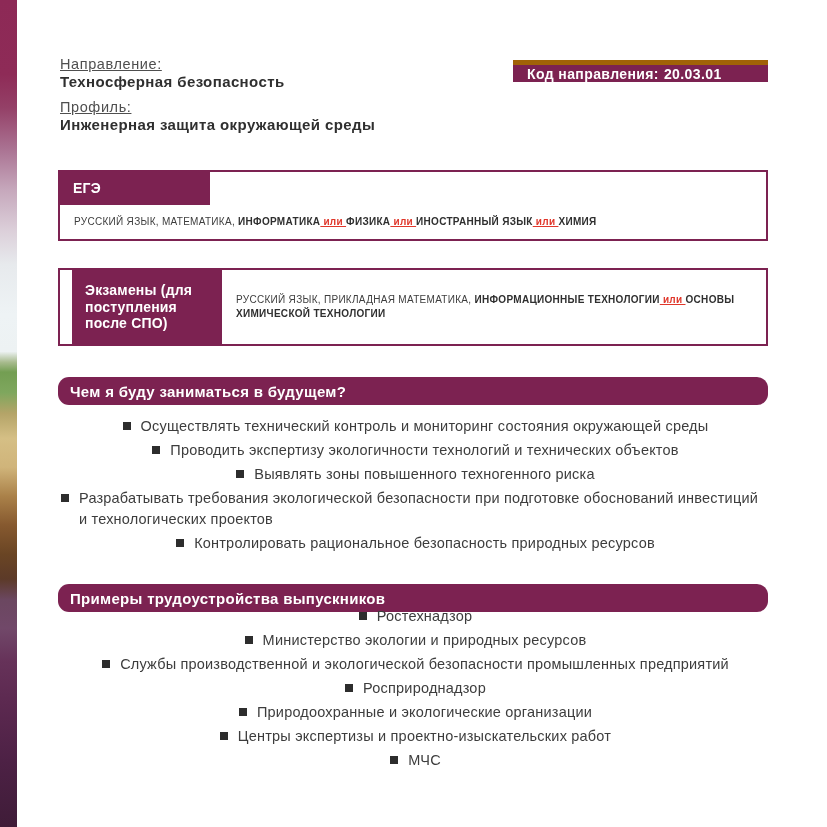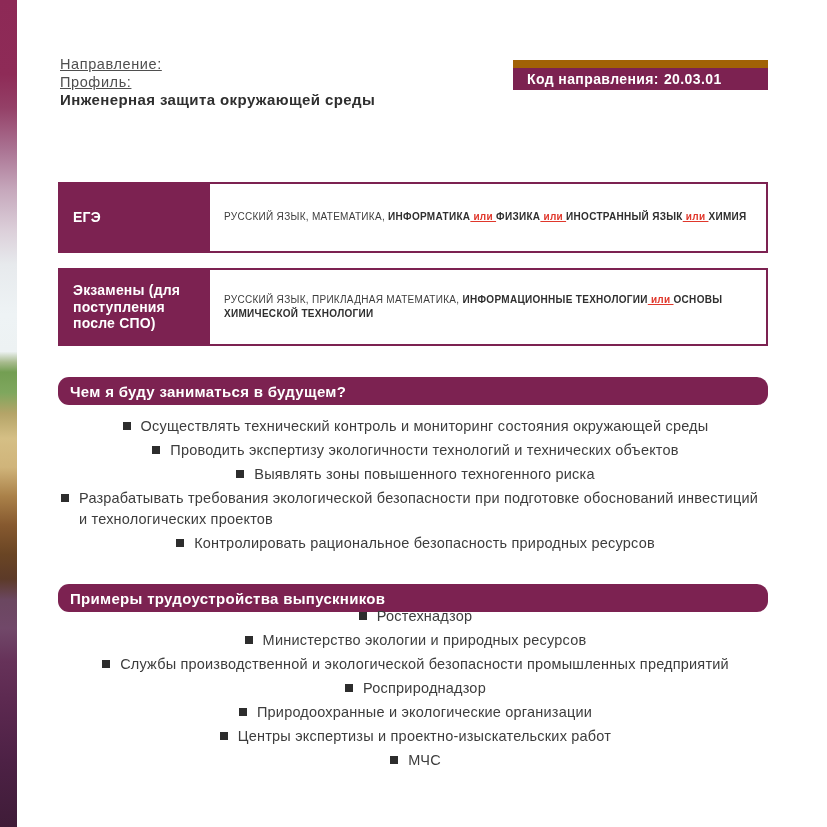--- a/index.html
+++ b/index.html
@@ -19,31 +19,31 @@
       #a8bb8e 43.8%, #739e52 45%, #7fa75e 47.5%,
       #b4a468 50%, #d5bf85 53%, #d0b47a 56.5%, #aa8149 60%,
       #86592f 63.5%, #6a4524 67%, #5c3a28 70%,
       #6b4760 72.5%, #714869 76%, #663259 80%, #5c2950 85%,
       #4d2145 92%, #3f1c38 100%);
   }
   .meta{position:absolute;left:60px;top:55px;width:430px;}
   .meta-label{font-size:14.5px;color:#4f4f4f;letter-spacing:0.6px;line-height:18px;text-decoration:underline;}
   .meta-value{font-size:15px;font-weight:bold;color:#2f2f2f;letter-spacing:0.4px;line-height:18px;margin-bottom:7px;}
   .code-badge{
-    position:absolute;left:513px;top:60px;width:255px;height:30px;
-    background:#7c2251;border-top:8px solid #a16207;box-sizing:border-box;
+    position:absolute;left:513px;top:60px;width:255px;height:22px;
+    background:#7c2251;border-top:5px solid #a16207;box-sizing:border-box;
     color:#ffffff;font-weight:bold;font-size:14px;letter-spacing:0.4px;
     display:flex;align-items:center;padding-left:14px;gap:5px;
   }
   .exam-box{
     position:absolute;left:58px;width:710px;box-sizing:border-box;
     border:2px solid #7c2251;background:#ffffff;display:flex;
   }
-  .exam-box.ege{top:182px;min-height:71px;}
-  .exam-box.spo{top:268px;min-height:78px;}
+  .exam-box.ege{top:170px;min-height:71px;flex-direction:column;}
+  .exam-box.spo{top:268px;min-height:78px;padding-left:12px;}
   .exam-label{
     width:150px;flex-shrink:0;background:#7c2251;color:#ffffff;
     font-weight:bold;font-size:14px;line-height:1.2;letter-spacing:0.2px;
     display:flex;align-items:center;padding:8px 8px 8px 13px;box-sizing:border-box;
   }
   .exam-content{
     flex:1;display:flex;align-items:center;
     padding:10px 14px;font-size:10px;line-height:1.45;
     color:#3a3a3a;letter-spacing:0.3px;text-transform:uppercase;
   }
@@ -64,20 +64,21 @@
     font-size:14.5px;line-height:21px;color:#3d3d3d;letter-spacing:0.2px;justify-content:center;}
   .bullet{width:8px;height:8px;background:#2d2d2d;flex-shrink:0;margin:6px 10px 0 1px;}
 </style>
 </head>
 <body>
 
 <div class="photo-strip"></div>
 
 <div class="meta">
   <div class="meta-label">Направление:</div>
+  <div class="meta-value">Техносферная безопасность</div>
   <div class="meta-label">Профиль:</div>
   <div class="meta-value">Инженерная защита окружающей среды</div>
 </div>
 
 <div class="code-badge">
   <span>Код направления:</span>
   <span>20.03.01</span>
 </div>
 
 <div class="exam-box ege">

